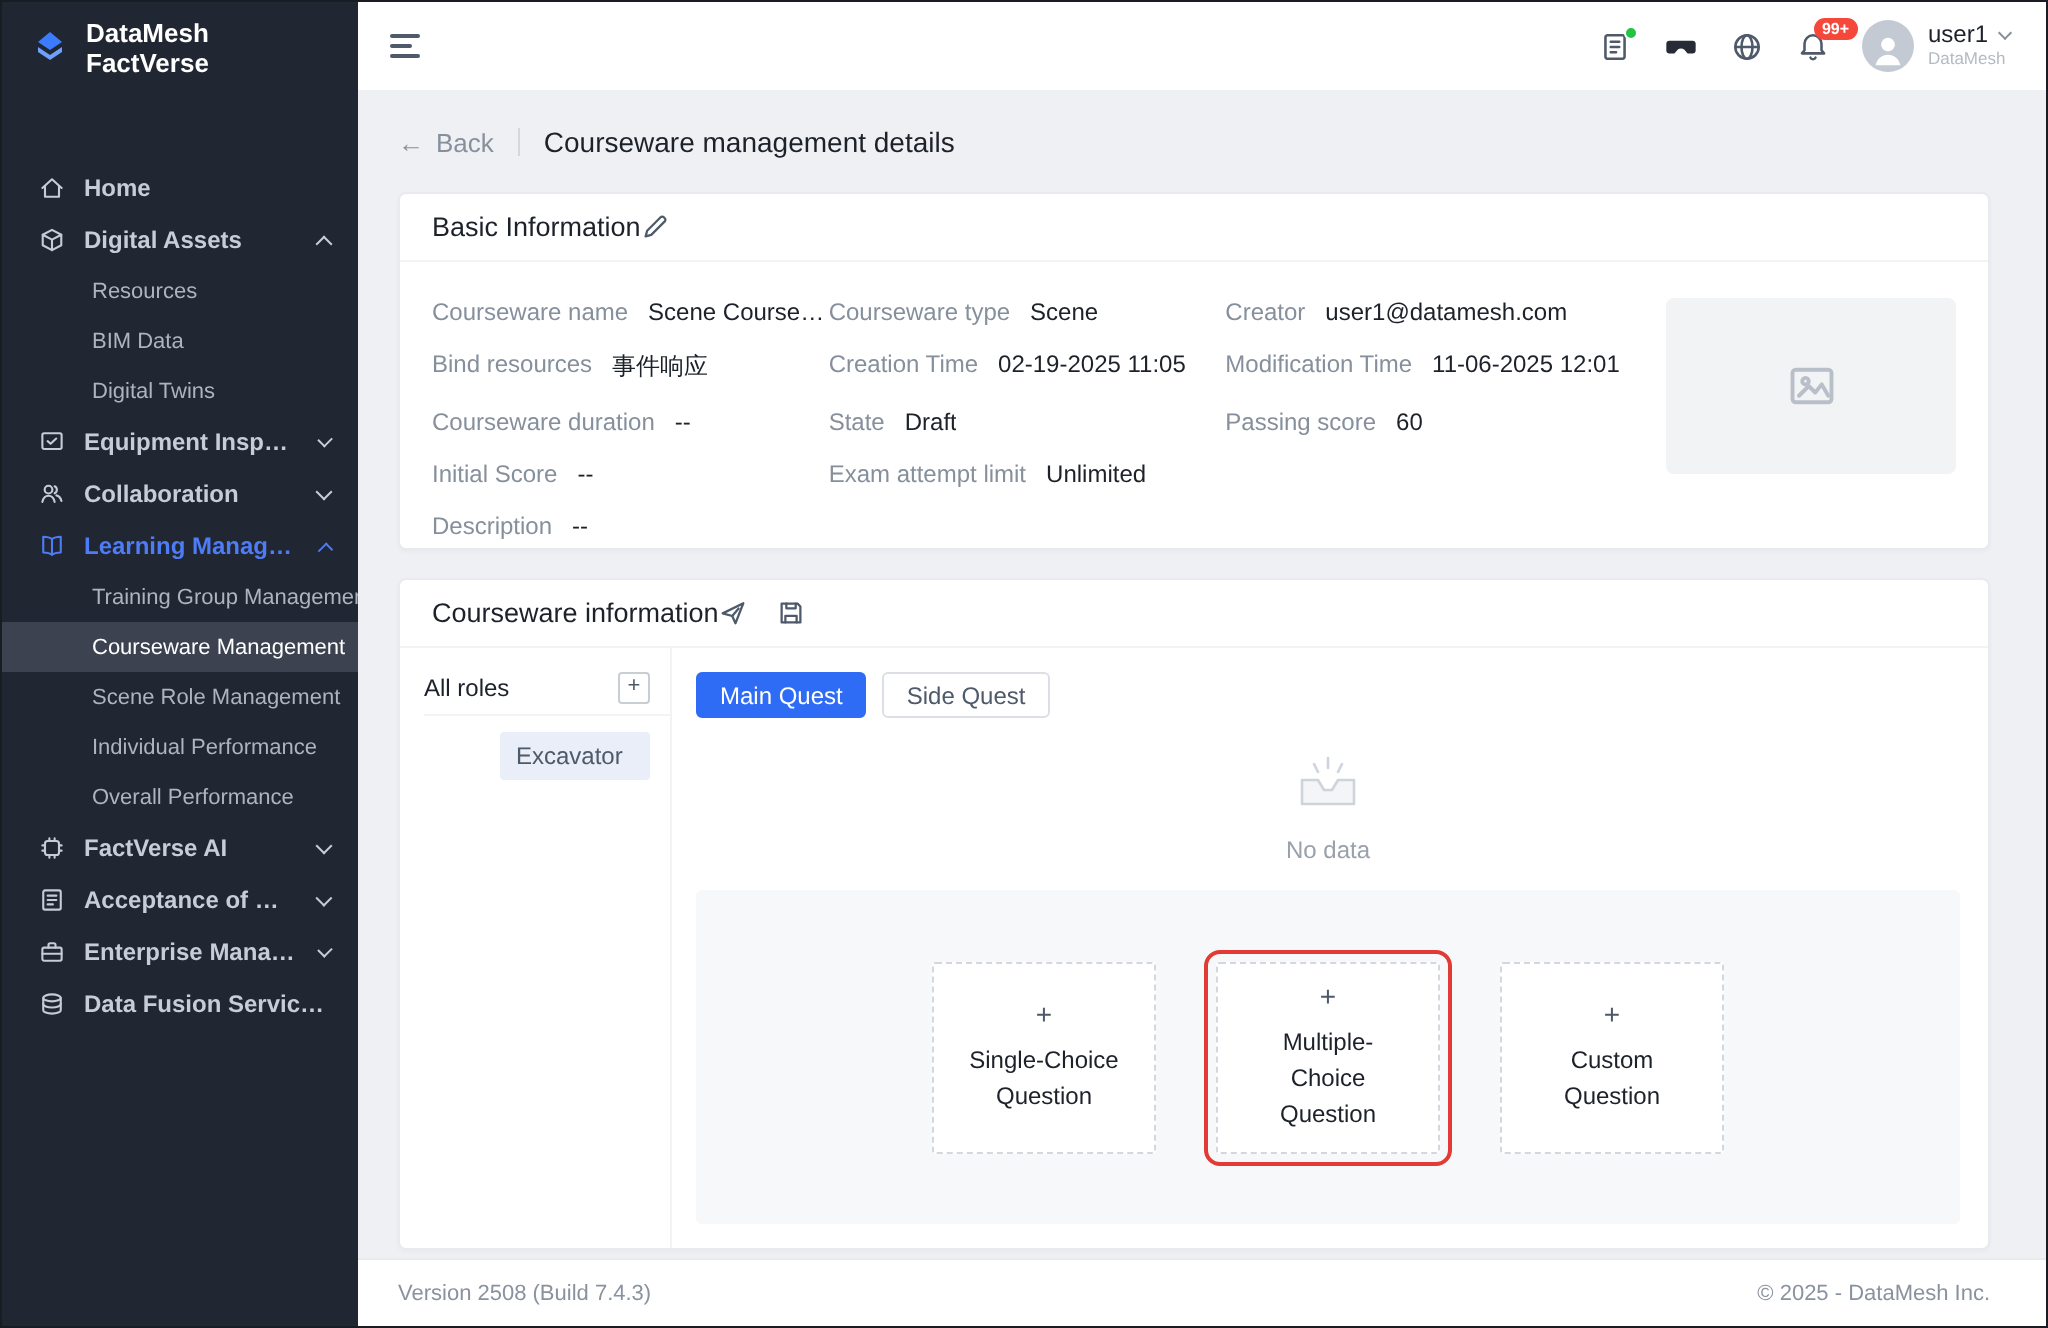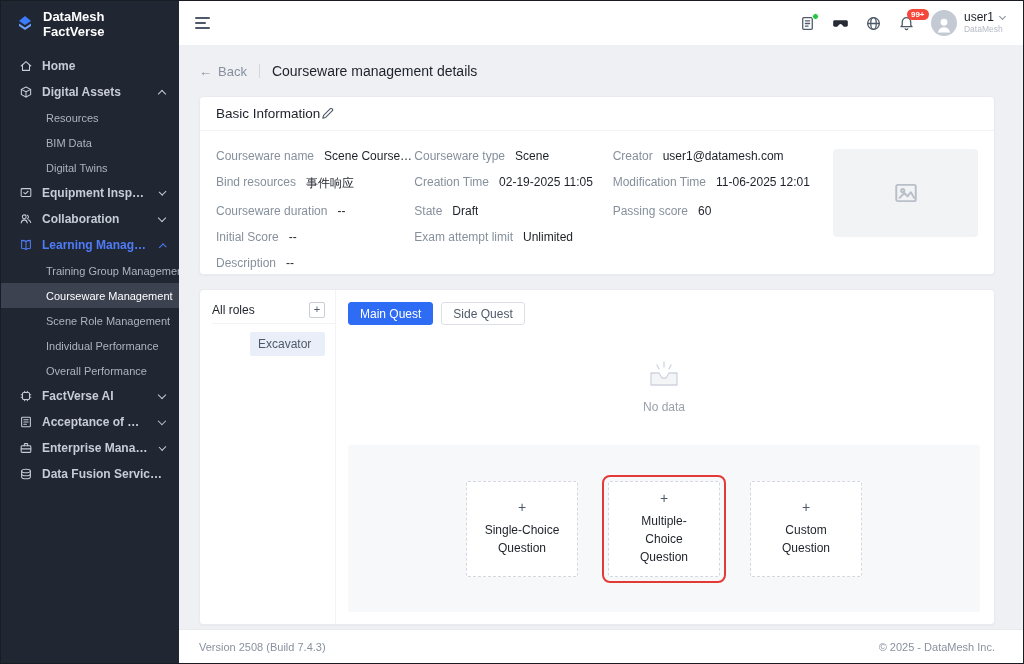--- a/index.html
+++ b/index.html
@@ -1,19 +1,19 @@
 <!DOCTYPE html>
 <html><head>
 <meta charset="utf-8">
 <style>
   *{margin:0;padding:0;box-sizing:border-box;}
   body{font-family:"Liberation Sans","DejaVu Sans",sans-serif;background:#888;}
   .app{width:1024px;height:664px;display:flex;background:#eef0f4;overflow:hidden;border:1px solid #191c23;}
   
-  .sidebar{width:178px;background:#212633;color:#c7ccd6;flex-shrink:0;display:flex;flex-direction:column;}
+  .sidebar{width:178px;background:#212633;color:#c7ccd6;flex-shrink:0;display:flex;flex-direction:column;gap:28px;}
   .brand{height:46px;display:flex;align-items:center;gap:8px;padding:0 14px;color:#fff;font-size:13px;font-weight:700;flex-shrink:0;}
   .nav{margin-top:6px;font-size:12px;overflow:hidden;}
   .nav-item{display:flex;align-items:center;gap:9px;height:26px;padding:0 14px 0 18px;cursor:pointer;color:#c7ccd6;font-weight:bold;}
   .nav-item .nav-ico{display:flex;width:14px;height:14px;flex-shrink:0;}
   .nav-item svg{width:14px;height:14px;}
   .nav-label{white-space:nowrap;overflow:hidden;text-overflow:ellipsis;}
   .nav-item.blue{color:#4e7cf6;}
   .chev{display:inline-block;width:6px;height:6px;border-right:1.4px solid currentColor;border-bottom:1.4px solid currentColor;margin-left:auto;}
   .chev.down{transform:rotate(45deg);margin-top:-3px;}
   .chev.up{transform:rotate(-135deg);margin-top:3px;}
@@ -356,20 +356,37 @@
             <svg class="line" viewBox="0 0 16 16">
                 <rect x="2" y="3" width="12" height="10" rx="1"></rect>
                 <circle cx="6" cy="6.5" r="1"></circle>
                 <path d="M4 11l3-3 2 2 2-2.5 2 3.5"></path>
               </svg>
           </div>
         </div>
       </section>
 
       <section class="card card-cw">
+        <div class="card-head">
+          <span class="card-title">Courseware information</span>
+          <div class="head-icons">
+            <button class="icon-btn">
+              <svg class="line" viewBox="0 0 16 16">
+                  <path d="M2.5 8.2 13.5 2.8 9.3 13.5 7.6 9.6z"></path>
+                  <path d="M7.6 9.6l3.4-4"></path>
+                </svg>
+            </button>
+            <button class="icon-btn">
+              <svg class="line" viewBox="0 0 16 16">
+                  <path d="M3 3h8.5L13 4.5V13H3z"></path>
+                  <path d="M5 13V9.5h6V13M5.5 3v2.5h5V3"></path>
+                </svg>
+            </button>
+          </div>
+        </div>
         <div class="cw-body">
 
           <div class="roles">
             <div class="roles-head">
               <span>All roles</span>
               <button class="plus-box">+</button>
             </div>
             <div class="role-item active">Excavator</div>
           </div>
 

